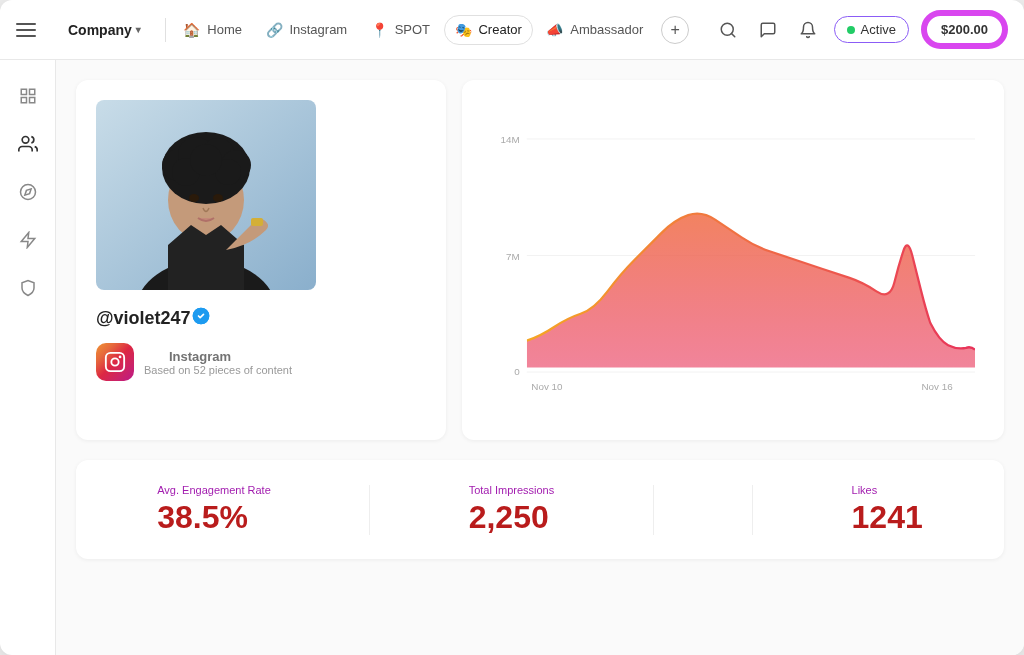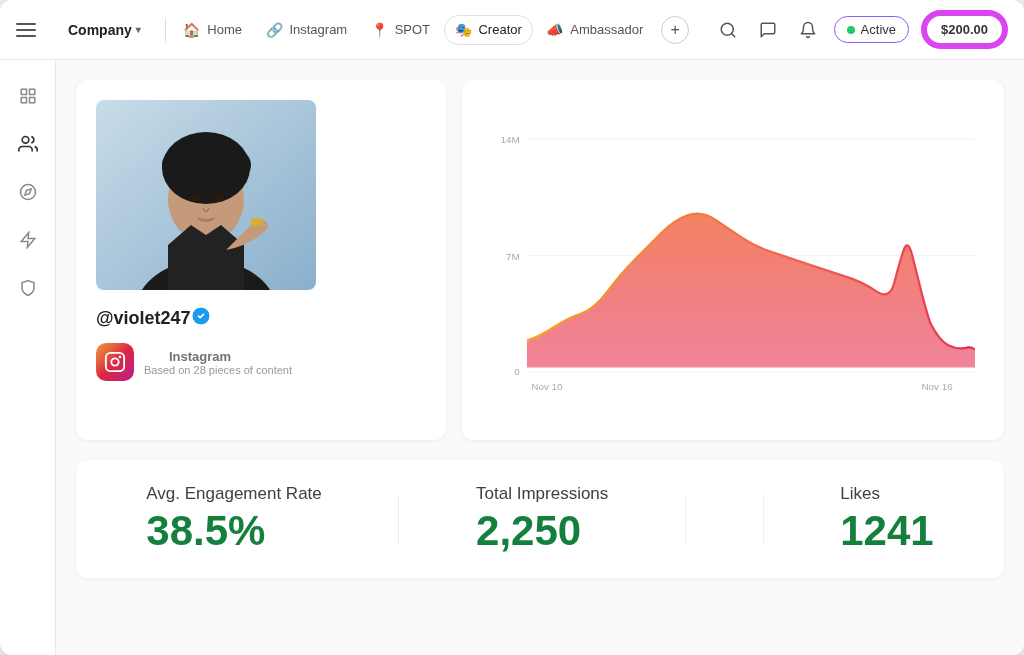--- a/index.html
+++ b/index.html
@@ -270,28 +270,28 @@
       align-items: center;
       justify-content: space-around;
     }
     .stat-item {
       display: flex;
       flex-direction: column;
       align-items: flex-start;
       gap: 4px;
     }
     .stat-label {
-      font-size: 17px;
-      color: #404040;
+      font-size: 11px;
+      color: #a21caf;
       font-weight: 400;
     }
     .stat-value {
-      font-size: 42px;
+      font-size: 32px;
       font-weight: 700;
-      color: #15803d;
+      color: #b91c1c;
       line-height: 1.1;
     }
     .stat-divider {
       width: 1px;
       height: 50px;
       background: #eee;
     }
   </style>
 </head>
 <body>
@@ -467,21 +467,21 @@
           <div class="platform-row">
             <div class="instagram-icon">
               <svg width="22" height="22" viewBox="0 0 24 24" fill="white">
                 <rect x="2" y="2" width="20" height="20" rx="5" ry="5" fill="none" stroke="white" stroke-width="2"></rect>
                 <circle cx="12" cy="12" r="4" fill="none" stroke="white" stroke-width="2"></circle>
                 <circle cx="17.5" cy="6.5" r="1.5" fill="white"></circle>
               </svg>
             </div>
             <div class="platform-info">
               <div class="platform-name">Instagram</div>
-              <div class="platform-sub">Based on 28 pieces of content</div>
+              <div class="platform-sub">Based on 52 pieces of content</div>
             </div>
           </div>
         </div>
 
         <div class="chart-card">
           <div class="chart-container">
             <svg class="chart-svg" viewBox="0 0 560 300" xmlns="http://www.w3.org/2000/svg">
               <defs>
                 <linearGradient id="chartGrad" x1="0%" y1="0%" x2="100%" y2="0%">
                   <stop offset="0%" style="stop-color:#f5a623"></stop>

